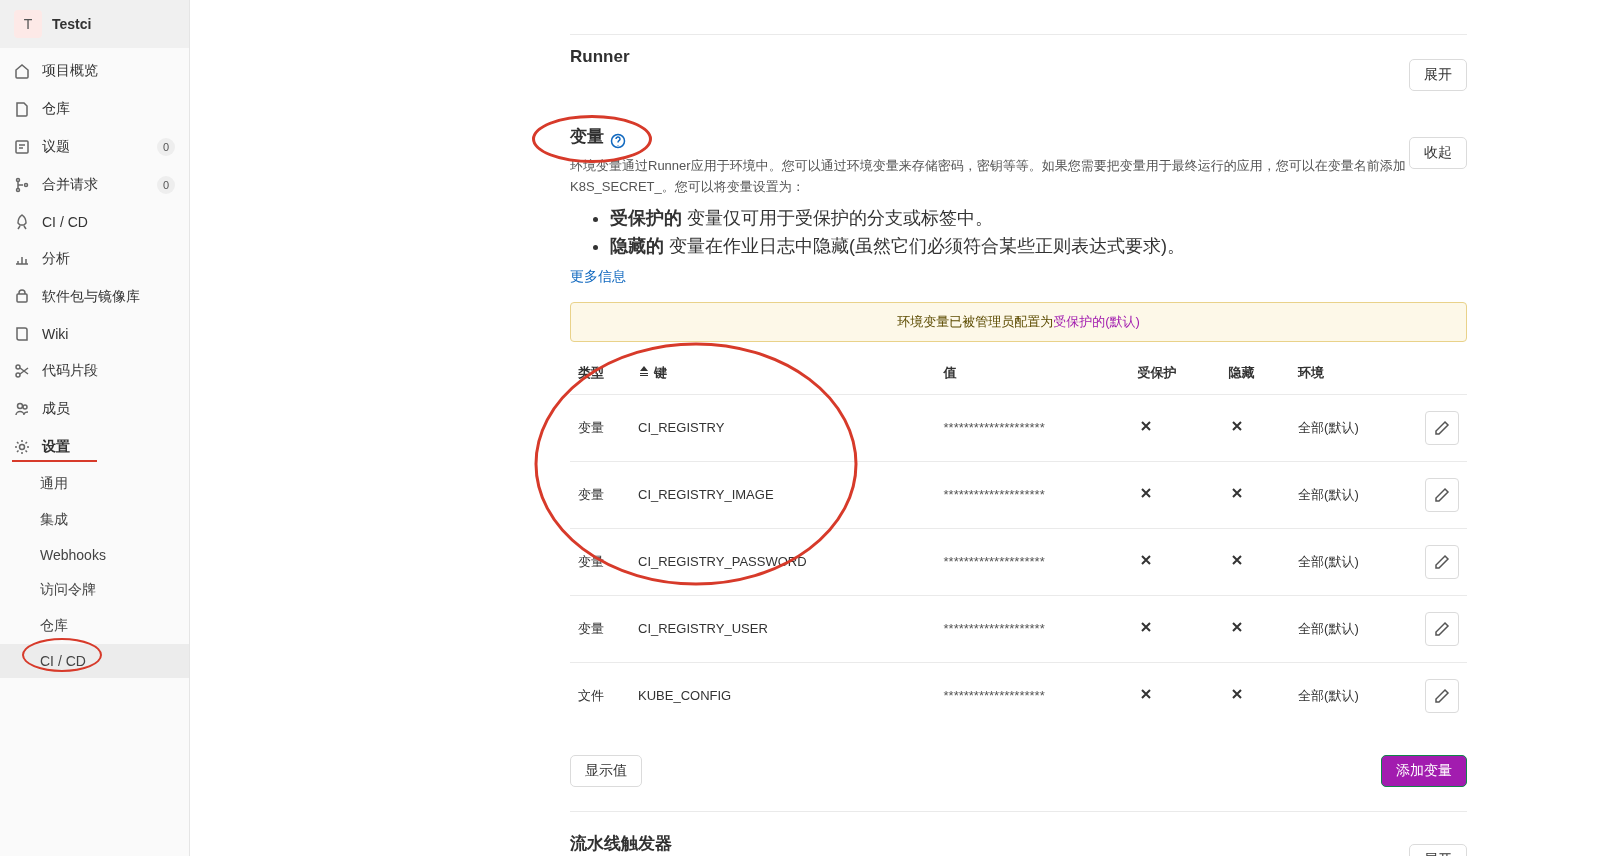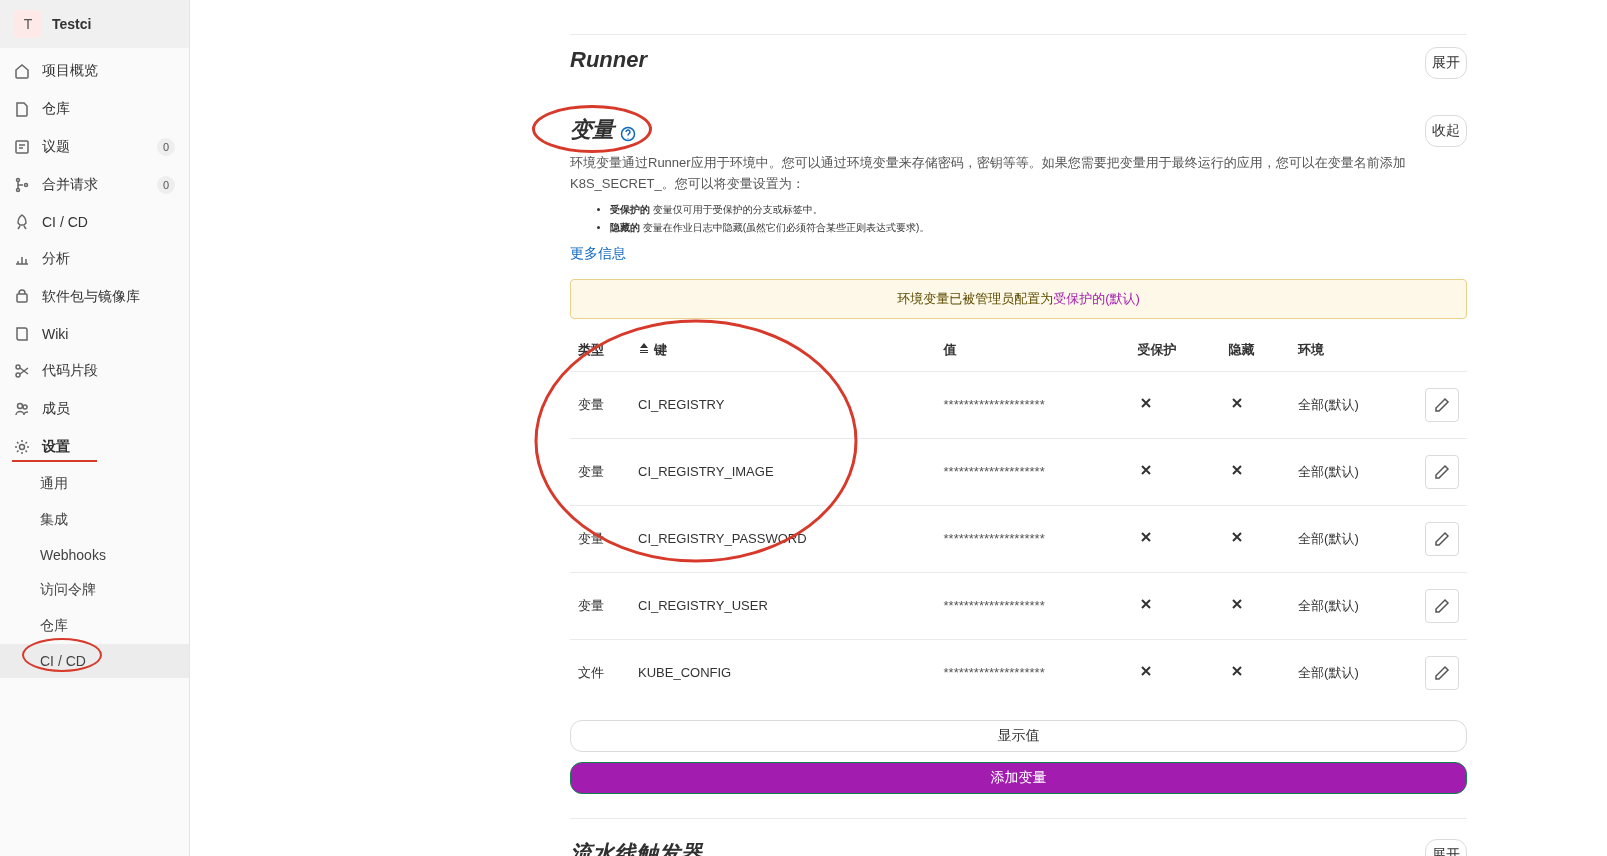--- a/index.html
+++ b/index.html
@@ -24,31 +24,31 @@
 .subnav .sub.active { background: #ececec; }
 .cicd-wrap { position: relative; }
 .cicd-circle { position:absolute; left:22px; top:-6px; width:80px; height:34px; border:2px solid #d73a2a; border-radius: 50%; pointer-events:none; }
 
 .content { flex: 1; padding: 0 40px 20px 40px; overflow: auto; margin-left: 340px; margin-right: 100px; }
 .section { padding-top: 16px; border-top: 1px solid #eaeaea; margin-top: 4px; }
 .section:first-of-type { border-top: none; }
 .section-hdr { display: flex; align-items: flex-start; }
 .section-title-block { flex: 1; }
 .hdr-row { display:flex; align-items:center; gap:6px; }
-h2 { font-size: 22px; font-weight: 700; margin-bottom: 8px; font-style: italic; }
+h2 { font-size: 17px; font-weight: 700; margin-bottom: 8px; }
 .desc { color: #555; line-height: 1.6; font-size: 13px; margin-bottom: 8px; }
 .link { color: #1068bf; cursor: pointer; }
-.btn { border: 1px solid #dbdbdb; background: #fff; color: #333; padding: 6px 6px; border-radius: 12px; font-size: 14px; cursor: pointer; }
+.btn { border: 1px solid #dbdbdb; background: #fff; color: #333; padding: 6px 14px; border-radius: 5px; font-size: 14px; cursor: pointer; margin-top: 12px; }
 .btn-success { background: #a21caf; color: #fff; border: 1px solid #108548; }
-.btn-group { display:flex; gap:10px; justify-content:space-between; margin-top: 14px; flex-direction: column; }
+.btn-group { display:flex; gap:10px; justify-content:space-between; margin-top: 14px; }
 
 .var-title-wrap { position: relative; display:inline-block; }
 .var-circle { position:absolute; left:-38px; top:-10px; width:120px; height:48px; border:3px solid #d73a2a; border-radius: 50%; pointer-events:none; }
 .help-icn { width:16px; height:16px; color:#1068bf; }
-.bullets { margin: 6px 0 6px 40px; font-size: 10px; color: #333; }
+.bullets { margin: 6px 0 6px 40px; font-size: 18px; color: #333; }
 .bullets li { margin: 4px 0; }
 .strong { font-weight: 600; }
 .alert { background: #fdf8e8; border: 1px solid #e9d28a; color: #5c4b00; text-align: center; padding: 10px 12px; border-radius: 4px; margin: 16px 0 10px; font-size: 13px; }
 .alert .link { color: #a21caf; }
 .separator-top { border-top: 1px solid #eaeaea; margin-top: 14px; }
 
 .vtable { width: 100%; border-collapse: collapse; }
 .vtable th { text-align: left; font-weight: 700; font-size: 13px; padding: 12px 8px; color: #333; }
 .vtable td { padding: 16px 8px; border-top: 1px solid #eaeaea; font-size: 13px; color: #333; }
 .vtable .col-type { width: 60px; }

